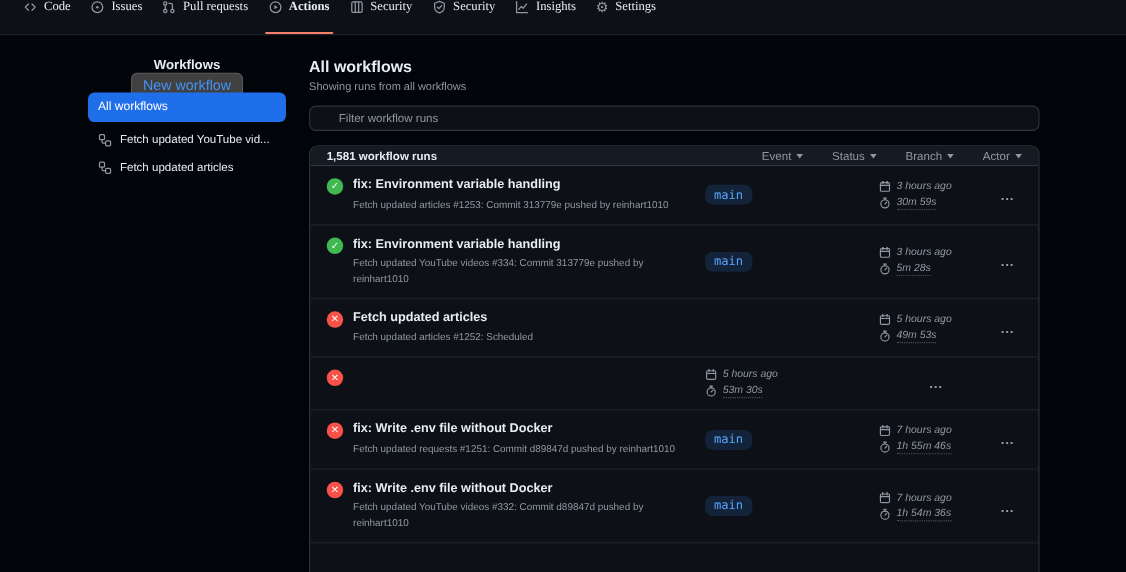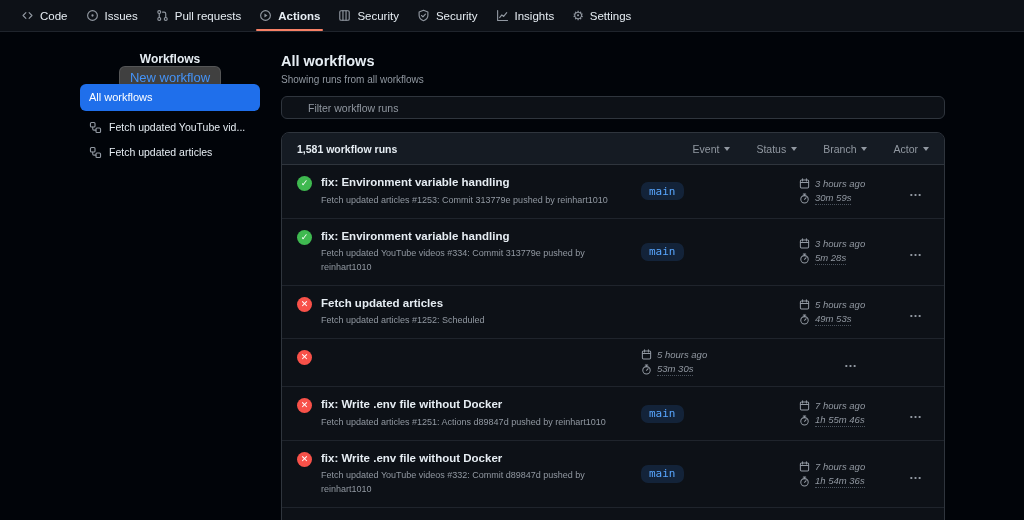--- a/index.html
+++ b/index.html
@@ -28,22 +28,22 @@
   }
   svg{display:block;}
 
   
   .topnav{
     height:32px;background:var(--nav-bg);
     border-bottom:1px solid var(--border-soft);
     display:flex;align-items:stretch;padding-left:12px;
   }
   .nav-item{
-    position:relative;display:flex;align-items:center;gap:6px;
-    padding:0 9px;font-size:11.5px;color:var(--fg);cursor:pointer;
+    position:relative;display:flex;align-items:flex-start;gap:6px;
+    padding:0 9px;font-size:11.5px;color:var(--fg);cursor:pointer;font-family:Liberation Serif, serif;
   }
   .nav-item .nav-ico{color:var(--muted);display:flex;align-items:center;}
   .nav-item.active{font-weight:bold;}
   .nav-item.active::after{
     content:"";position:absolute;left:6px;right:6px;bottom:0;height:2px;
     background:var(--tab-underline);border-radius:2px;
   }
 
   
   .content{display:flex;gap:21px;padding:20px 79px 0 80px;}
@@ -81,21 +81,21 @@
   }
   .filter-input::placeholder{color:var(--muted);}
 
   
   .runs-panel{
     margin-top:13px;border:1px solid var(--border);border-radius:8px 8px 0 0;
     background:var(--panel);min-height:420px;overflow:hidden;
   }
   .runs-header{
     background:var(--panel-header);border-bottom:1px solid var(--border);
-    height:32px;display:flex;align-items:center;justify-content:space-between;
+    height:18px;display:flex;align-items:center;justify-content:space-between;
     padding:0 15px;
   }
   .runs-count{font-size:10.5px;font-weight:bold;}
   .runs-filters{display:flex;gap:26px;}
   .filter-btn{
     background:none;border:none;color:var(--muted);font-size:10.5px;cursor:pointer;
     display:flex;align-items:center;gap:5px;font-family:Liberation Sans, sans-serif;padding:0;
   }
   .caret{
     width:0;height:0;border-left:3.5px solid transparent;border-right:3.5px solid transparent;
@@ -440,21 +440,21 @@
       </div>
       <button class="kebab-btn">…</button>
     </div>
 
     <div class="run-row">
       <span class="run-status">
         <span class="status-circle failure">✕</span>
       </span>
       <div class="run-text">
         <a class="run-title">fix: Write .env file without Docker</a>
-        <div class="run-desc">Fetch updated articles #1251: Actions d89847d pushed by reinhart1010</div>
+        <div class="run-desc">Fetch updated requests #1251: Commit d89847d pushed by reinhart1010</div>
       </div>
       <div class="run-branch">
         <span class="branch-badge">main</span>
       </div>
       <div class="run-meta">
         <span class="meta-line">
           <span class="meta-ico">
                   <svg width="11" height="11" viewBox="0 0 16 16" fill="none" stroke="currentColor" stroke-width="1.5" stroke-linecap="round">
                     <rect x="2" y="3" width="12" height="11.4" rx="1.5"></rect>
                     <line x1="5.2" y1="1.2" x2="5.2" y2="4.4"></line>

